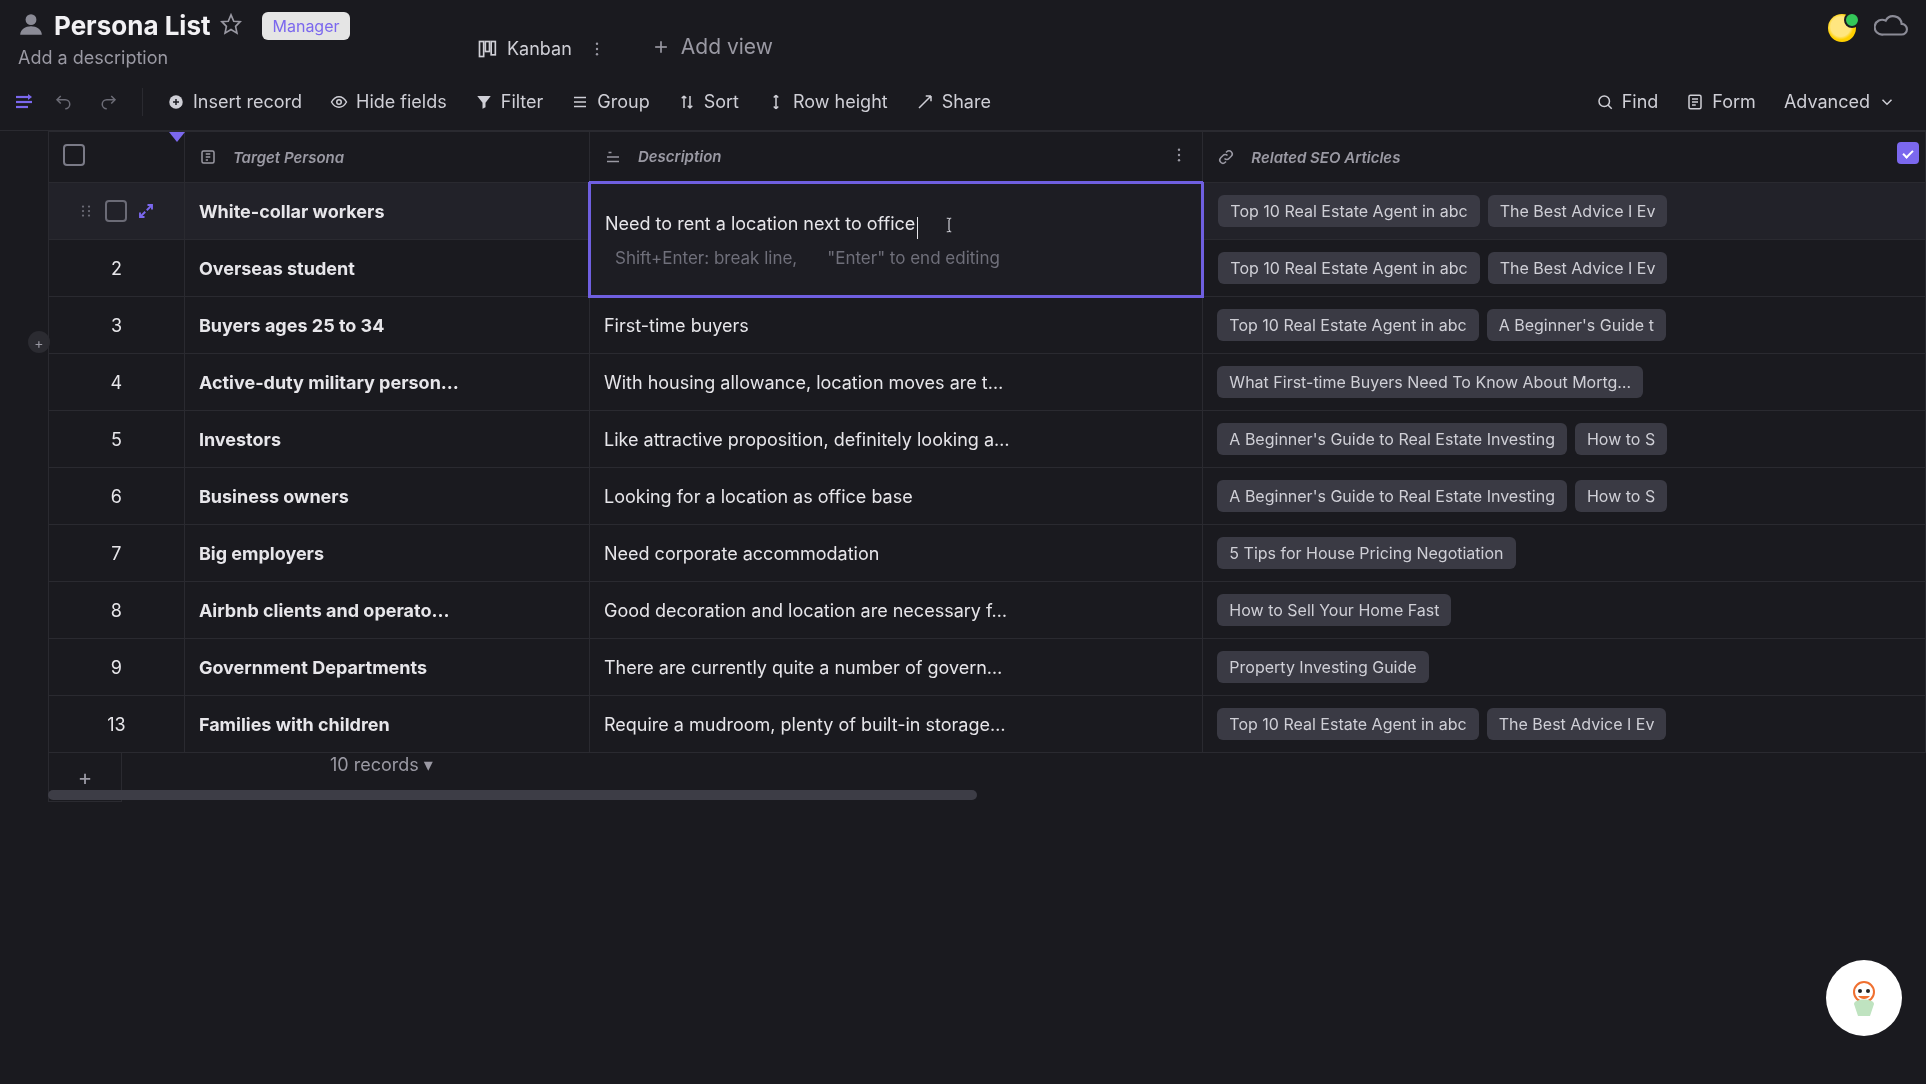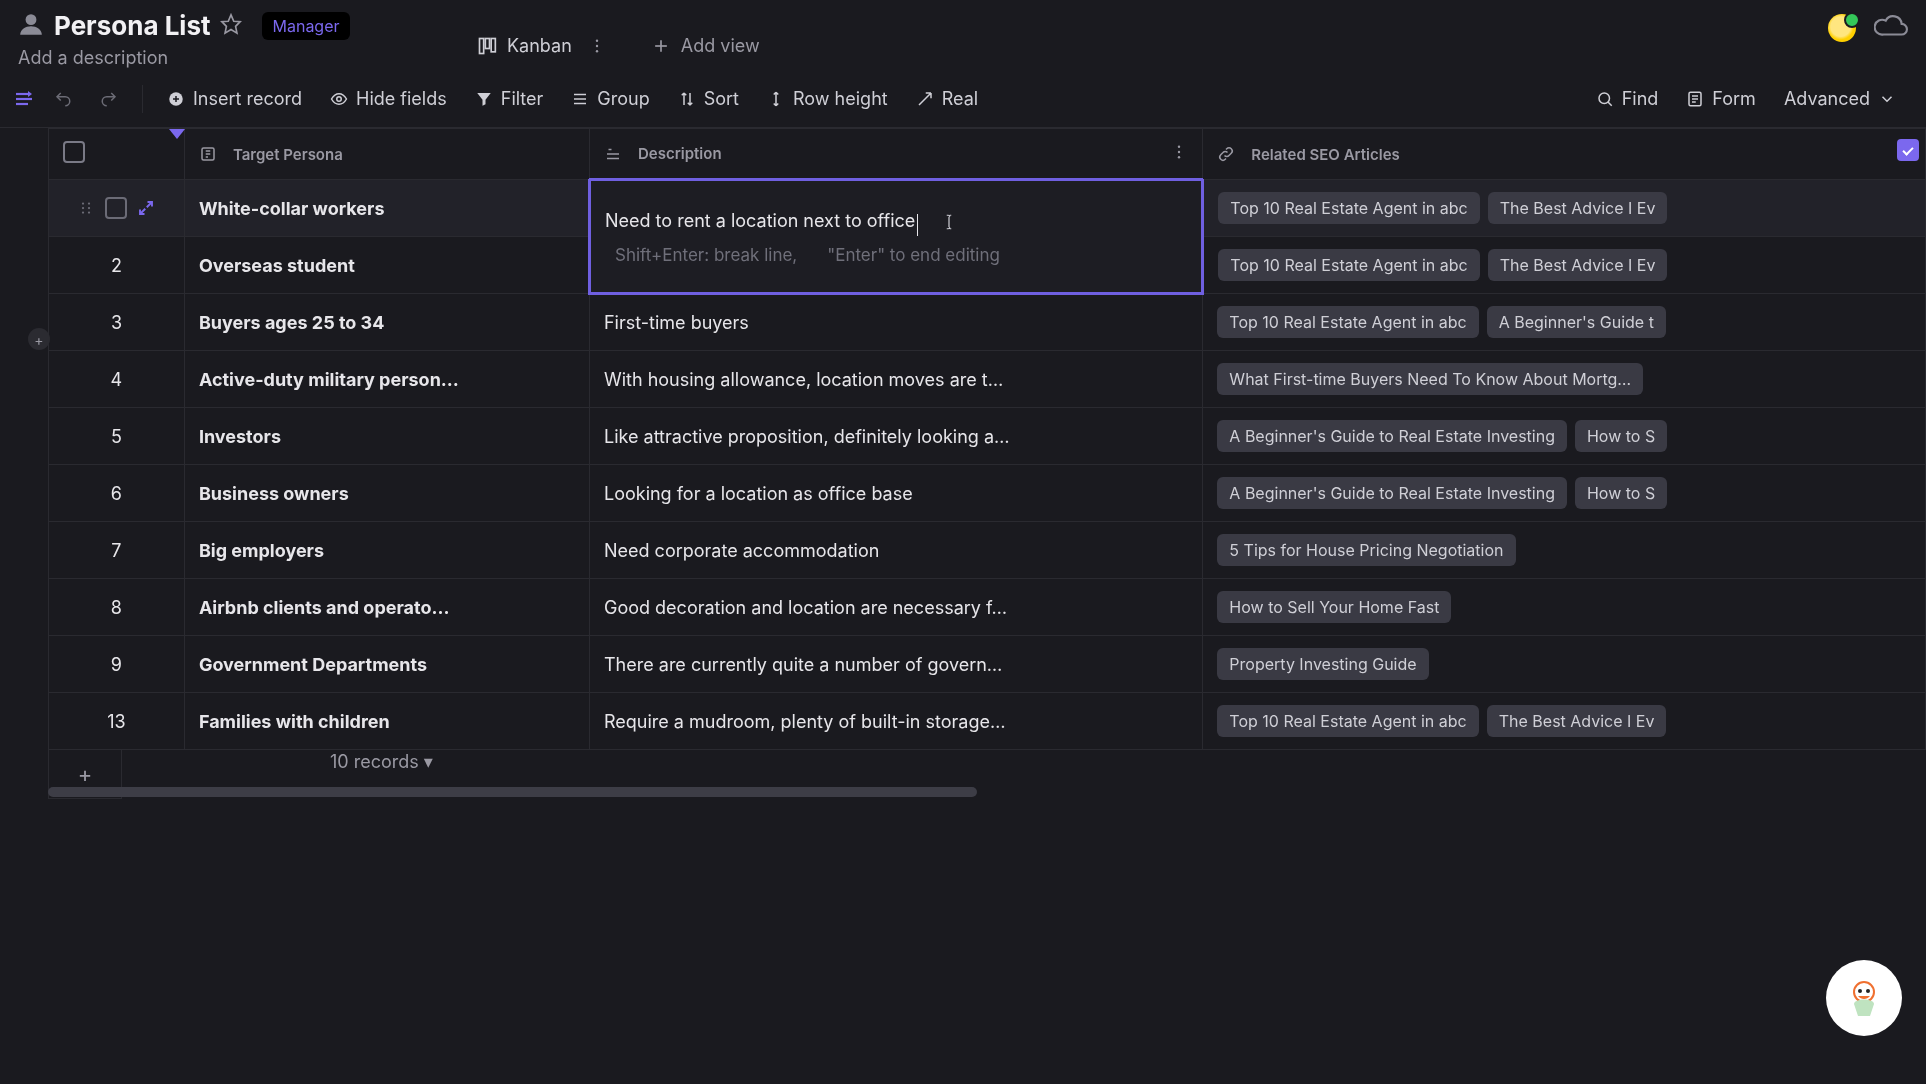--- a/index.html
+++ b/index.html
@@ -15,45 +15,45 @@
     --accent2:#6f5fe0;
     --tag:#3a3a44;
   }
   html,body{margin:0;padding:0;background:var(--bg);color:var(--text);font-family:Inter, "Segoe UI", Arial, sans-serif;font-size:15px;}
   body{width:1926px;height:1084px;overflow:hidden;}
   .titlebar{display:flex;align-items:center;padding:10px 18px 4px 18px;position:relative;}
   .t-left{display:flex;align-items:center;gap:10px;}
   .persona-icon{width:26px;height:26px;display:inline-block;color:#8b8b96;}
   .title{font-size:26px;font-weight:700;color:#f2f1f4;}
   .star{width:22px;height:22px;color:#9a99a3;}
-  .badge{background:#000000;color:var(--accent);padding:4px 10px;border-radius:6px;font-size:16px;margin-left:10px;}
+  .badge{background:#e5e5e5;color:var(--accent);padding:4px 10px;border-radius:6px;font-size:16px;margin-left:10px;}
   .desc-placeholder{color:var(--muted);font-size:18px;padding-left:18px;margin-top:2px;}
   .topbar-right{position:absolute;right:18px;top:14px;display:flex;align-items:center;gap:18px;}
   .avatar-sm{width:28px;height:28px;border-radius:50%;background:radial-gradient(circle at 45% 45%, #ffe680 0 45%, #ffd000 60%);display:flex;align-items:center;justify-content:center;position:relative;}
   .avatar-dot{position:absolute;right:-4px;top:-2px;width:12px;height:12px;background:#34c759;border-radius:50%;border:2px solid var(--bg);}
   .cloud-icon{width:34px;height:22px;color:#8b8b96;}
   .tabs{display:flex;align-items:flex-end;gap:0;margin-left:460px;margin-top:-48px;}
   .tab{display:flex;align-items:center;gap:10px;padding:14px 16px;color:var(--text2);font-size:18px;border:1px solid transparent;border-bottom:none;border-radius:10px 10px 0 0;cursor:pointer;}
   .tab.active{border-color:var(--border);background:var(--bg);color:var(--accent);}
   .tab .label.active{color:var(--accent);}
   .tab-icon{width:20px;height:20px;}
   .tab-dots{width:18px;height:18px;color:var(--muted);margin-left:6px;}
-  .add-view{display:flex;align-items:center;gap:10px;color:var(--muted);font-size:18px;margin-left:12px;padding:14px 16px;}
+  .add-view{display:flex;align-items:center;gap:10px;color:var(--muted);font-size:21px;margin-left:12px;padding:14px 16px;}
   .toolbar{display:flex;align-items:center;padding:10px 16px 10px 8px;border-bottom:1px solid var(--border2);}
   .tool{display:flex;align-items:center;gap:8px;color:var(--text2);font-size:18px;padding:8px 14px;border-radius:8px;cursor:pointer;}
   .tool-icon{width:18px;height:18px;}
   .sep{width:1px;height:28px;background:var(--border2);margin:0 10px;}
   .panel-toggle{width:32px;height:32px;display:flex;align-items:center;justify-content:center;color:var(--accent);border-radius:6px;}
   .undo,.redo{color:#6c6c76;}
   .right-tools{margin-left:auto;display:flex;align-items:center;}
   .grid-wrap{position:relative;padding-left:48px;}
   table{border-collapse:collapse;width:calc(100% - 0px);}
   thead th{position:sticky;top:0;background:var(--bg);}
   th,td{border:1px solid var(--border2);}
-  th{padding:12px 14px;color:var(--muted);font-weight:600;text-align:left;}
+  th{padding:12px 14px;color:var(--muted);font-weight:600;text-align:left;font-style:italic;}
   .col-index{width:72px;background:var(--bg);}
   .col-persona{width:290px;}
   .col-desc{width:454px;}
   .tr-row td{padding:12px 14px;font-size:18px;color:var(--text);}
   .cell-num{color:var(--muted);text-align:center;}
   .cell-persona{font-weight:700;color:#ececf0;white-space:nowrap;overflow:hidden;text-overflow:ellipsis;}
   .cell-desc{color:var(--text2);white-space:nowrap;overflow:hidden;text-overflow:ellipsis;}
   .tag{display:inline-block;background:var(--tag);color:var(--text2);padding:6px 12px;border-radius:6px;margin-right:8px;font-size:16px;white-space:nowrap;}
   .rel-cell{white-space:nowrap;overflow:hidden;}
   .hdr-icon{display:inline-block;width:18px;height:18px;vertical-align:middle;margin-right:8px;color:var(--muted);}
@@ -202,21 +202,21 @@
   <div class="tool">
     <svg class="tool-icon" viewBox="0 0 24 24" fill="none" stroke="currentColor" stroke-width="2">
         <path d="M12 3v18M12 3l-3 3M12 3l3 3M12 21l-3-3M12 21l3-3"></path>
       </svg>
     <span>Row height</span>
   </div>
   <div class="tool">
     <svg class="tool-icon" viewBox="0 0 24 24" fill="none" stroke="currentColor" stroke-width="2">
         <path d="M4 20l16-16M20 4h-7M20 4v7"></path>
       </svg>
-    <span>Real</span>
+    <span>Share</span>
   </div>
   <div class="right-tools">
     <div class="tool">
       <svg class="tool-icon" viewBox="0 0 24 24" fill="none" stroke="currentColor" stroke-width="2">
           <circle cx="11" cy="11" r="7"></circle>
           <line x1="21" y1="21" x2="16" y2="16"></line>
         </svg>
       <span>Find</span>
     </div>
     <div class="tool">

